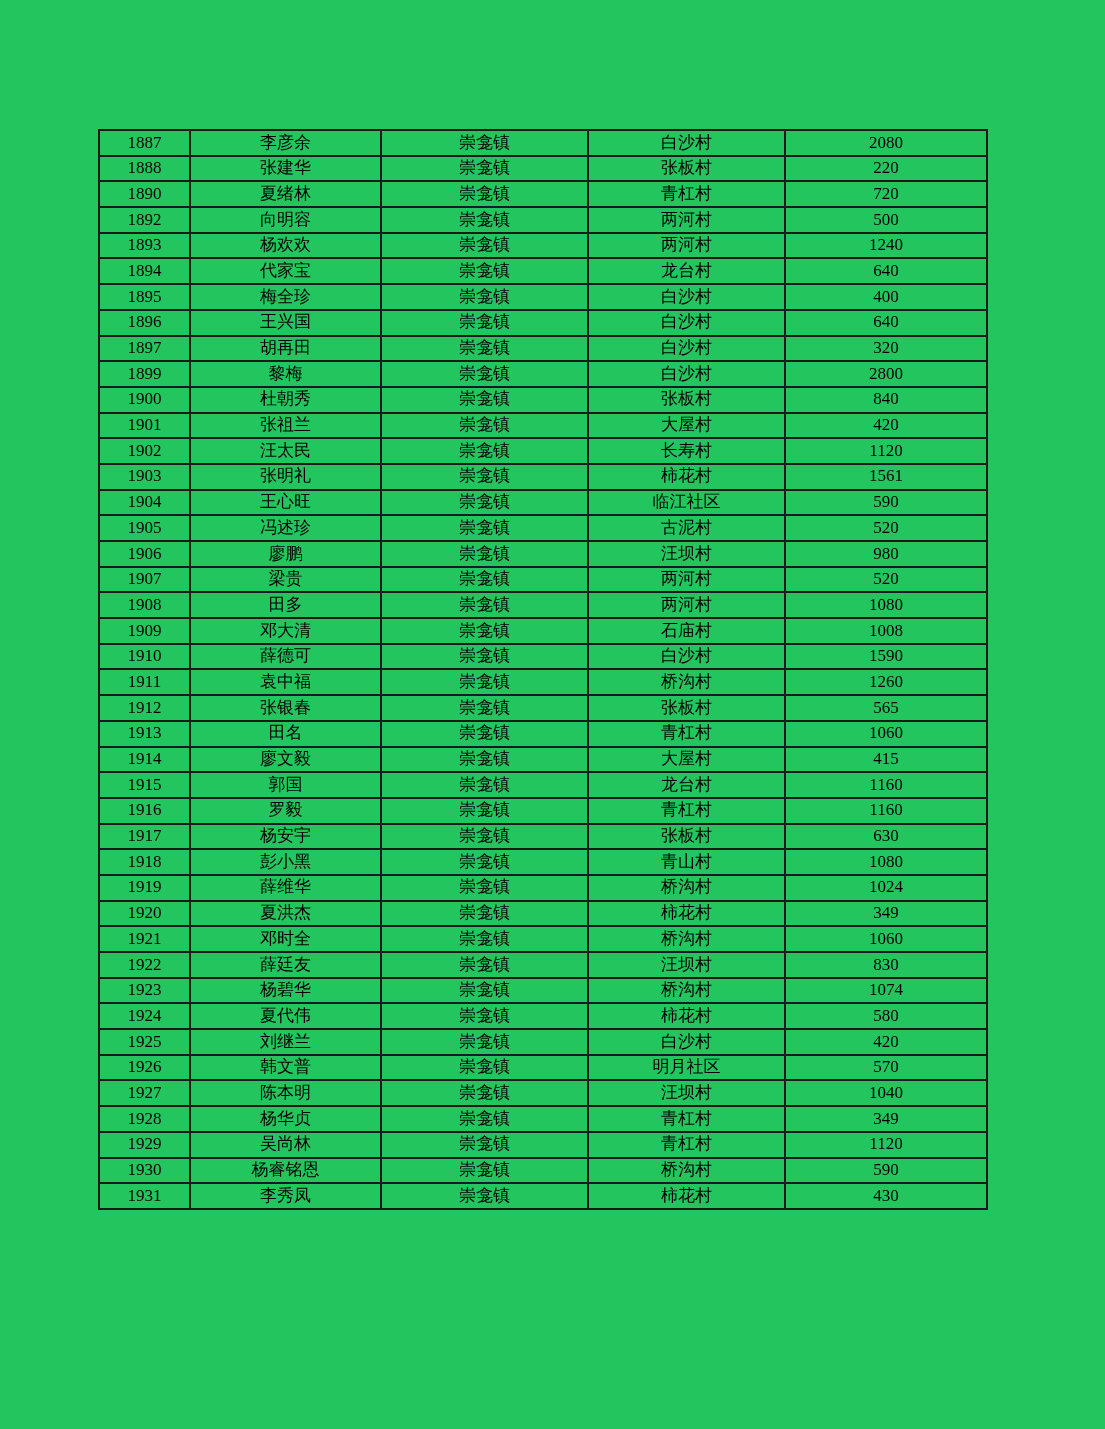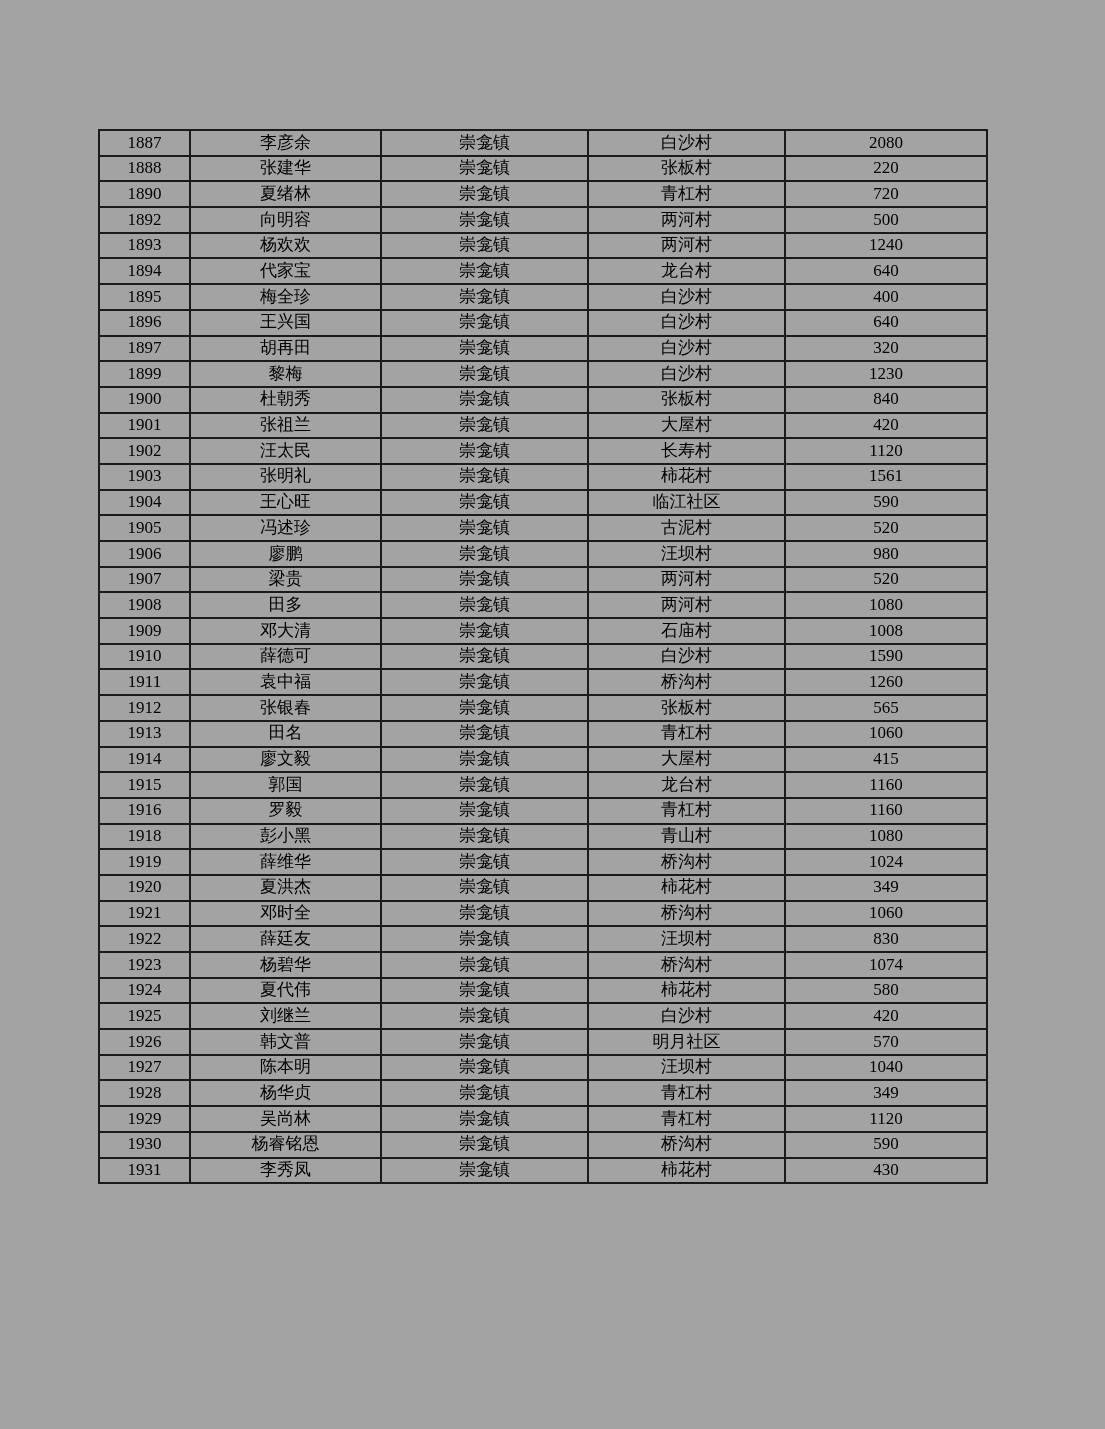--- a/index.html
+++ b/index.html
@@ -6,21 +6,21 @@
   body {
     width: 1105px;
     height: 1429px;
     background: #ffffff;
     position: relative;
     font-family: "Liberation Serif", "DejaVu Serif", serif;
   }
   .page {
     position: absolute;
     inset: 0;
-    background: #a3a3a3;
+    background: #22c55e;
   }
   table.roster {
     position: absolute;
     left: 98px;
     top: 129px;
     width: 888px;
     border-collapse: collapse;
     table-layout: fixed;
   }
   table.roster td {
@@ -115,21 +115,21 @@
           <td>胡再田</td>
           <td>崇龛镇</td>
           <td>白沙村</td>
           <td>320</td>
         </tr>
         <tr>
           <td>1899</td>
           <td>黎梅</td>
           <td>崇龛镇</td>
           <td>白沙村</td>
-          <td>1230</td>
+          <td>2800</td>
         </tr>
         <tr>
           <td>1900</td>
           <td>杜朝秀</td>
           <td>崇龛镇</td>
           <td>张板村</td>
           <td>840</td>
         </tr>
         <tr>
           <td>1901</td>
@@ -235,20 +235,27 @@
           <td>崇龛镇</td>
           <td>龙台村</td>
           <td>1160</td>
         </tr>
         <tr>
           <td>1916</td>
           <td>罗毅</td>
           <td>崇龛镇</td>
           <td>青杠村</td>
           <td>1160</td>
+        </tr>
+        <tr>
+          <td>1917</td>
+          <td>杨安宇</td>
+          <td>崇龛镇</td>
+          <td>张板村</td>
+          <td>630</td>
         </tr>
         <tr>
           <td>1918</td>
           <td>彭小黑</td>
           <td>崇龛镇</td>
           <td>青山村</td>
           <td>1080</td>
         </tr>
         <tr>
           <td>1919</td>

